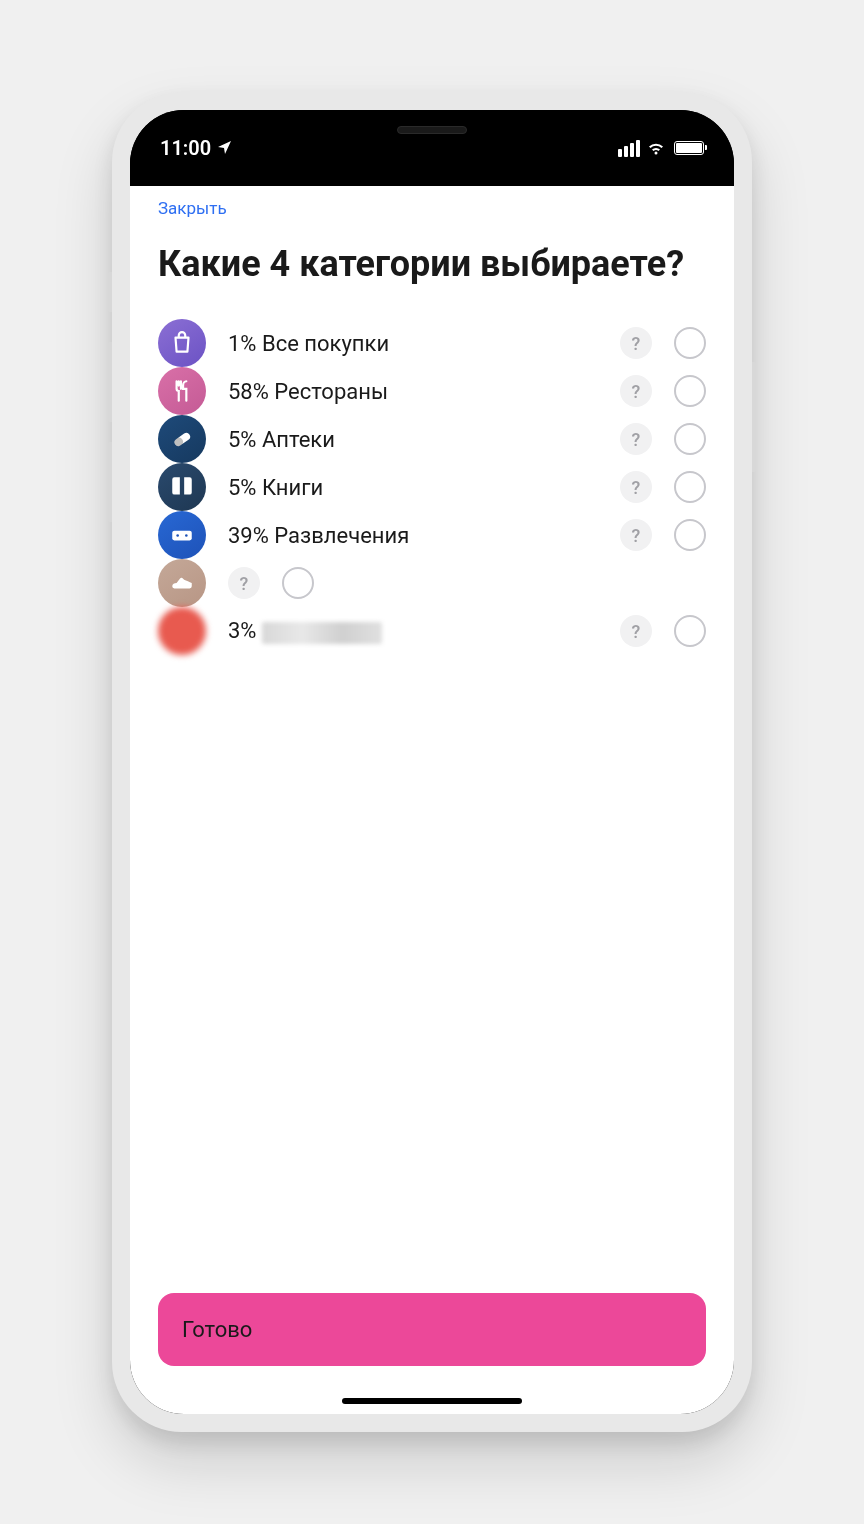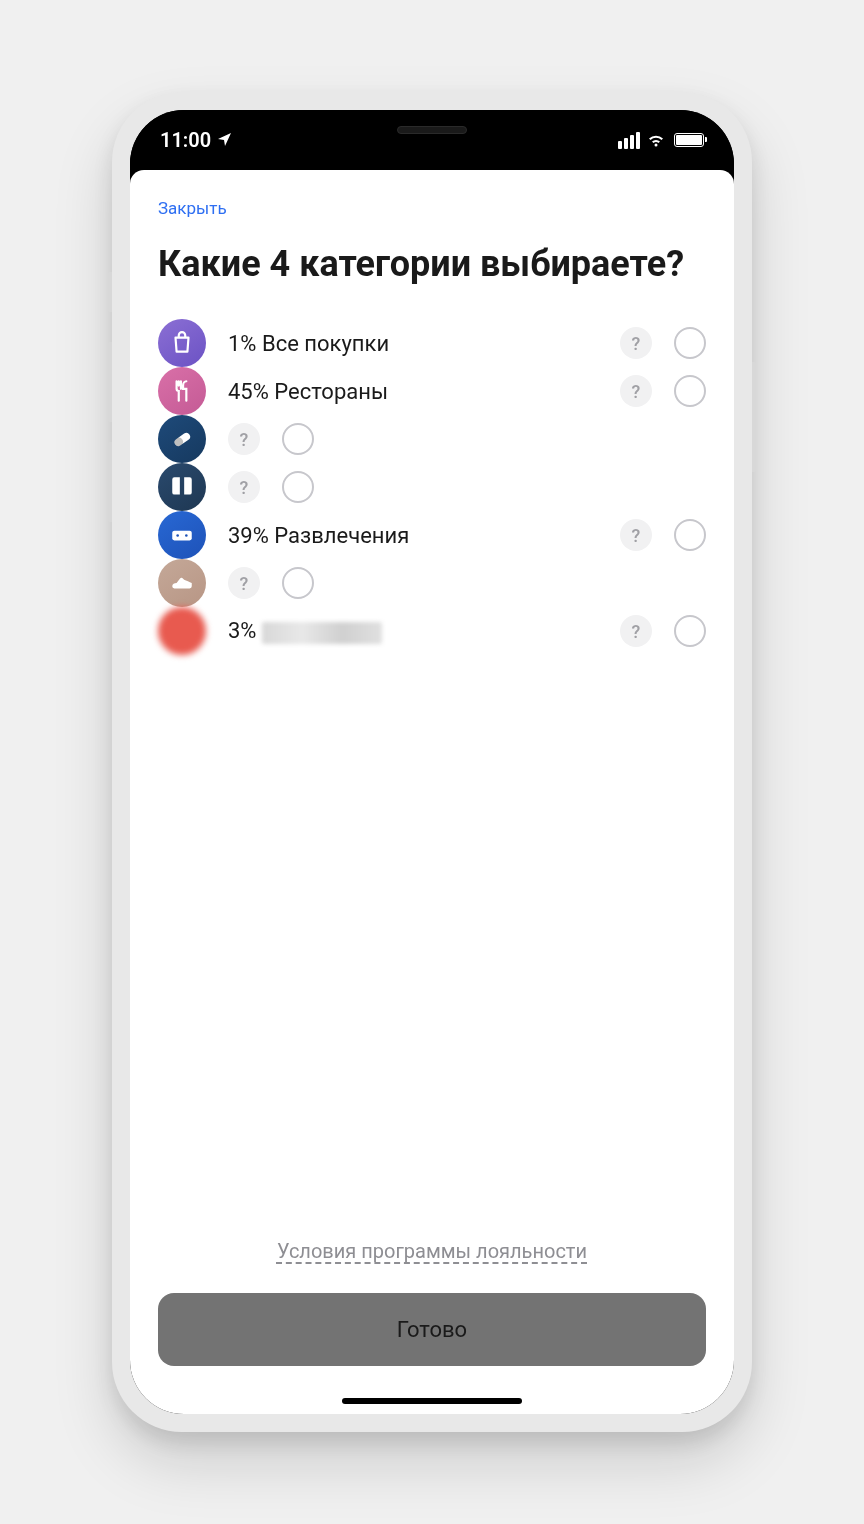--- a/index.html
+++ b/index.html
@@ -54,21 +54,21 @@
       height: 8px;
       background: #1a1a1a;
       border-radius: 4px;
       border: 1px solid #2a2a2a;
     }
     .status-bar {
       position: absolute;
       top: 0;
       left: 0;
       right: 0;
-      height: 60px;
+      height: 76px;
       background: #000;
       display: flex;
       justify-content: space-between;
       align-items: center;
       padding: 0 30px;
       z-index: 50;
       color: #fff;
       font-size: 20px;
       font-weight: 600;
     }
@@ -215,25 +215,24 @@
     .terms-link {
       text-align: center;
       color: #8e8e93;
       font-size: 20px;
       text-decoration: underline;
       text-decoration-style: dashed;
       text-underline-offset: 4px;
       margin: 40px 0 30px;
     }
     .done-button {
-      background: #737373;
+      background: #ec4899;
       color: #1a1a1a;
       font-size: 22px;
       font-weight: 400;
-      text-align: center;
       padding: 24px;
       border-radius: 16px;
       margin-bottom: 20px;
     }
     .home-indicator {
       position: absolute;
       bottom: 10px;
       left: 50%;
       transform: translateX(-50%);
       width: 180px;
@@ -312,40 +311,42 @@
             <div class="category-label">1% Все покупки</div>
             <div class="help-btn">?</div>
             <div class="check-circle"></div>
           </div>
           <div class="category-row">
             <div class="category-icon" style="background: linear-gradient(145deg, rgb(217, 112, 168), rgb(196, 90, 149));">
               <svg width="26" height="26" viewBox="0 0 24 24">
                 <path d="M7 3v7a2 2 0 002 2v9M7 3v4M9 3v4M11 3v7M16 3c-1.5 0-3 1.5-3 4v3h3v11" fill="none" stroke="#fff" stroke-width="2" stroke-linecap="round"></path>
               </svg>
             </div>
-            <div class="category-label">45% Рестораны</div>
+            <div class="category-label">58% Рестораны</div>
             <div class="help-btn">?</div>
             <div class="check-circle"></div>
           </div>
           <div class="category-row">
             <div class="category-icon" style="background: linear-gradient(145deg, rgb(30, 74, 122), rgb(22, 57, 95));">
               <svg width="26" height="26" viewBox="0 0 24 24">
                 <rect x="4" y="9" width="16" height="7" rx="3.5" fill="#fff" transform="rotate(-35 12 12)"></rect>
                 <rect x="4" y="9" width="8" height="7" rx="3.5" fill="rgba(0,0,0,0.25)" transform="rotate(-35 12 12)"></rect>
               </svg>
             </div>
+            <div class="category-label">5% Аптеки</div>
             <div class="help-btn">?</div>
             <div class="check-circle"></div>
           </div>
           <div class="category-row">
             <div class="category-icon" style="background: linear-gradient(145deg, rgb(42, 74, 110), rgb(30, 55, 82));">
               <svg width="26" height="26" viewBox="0 0 24 24">
                 <path d="M3 5a2 2 0 012-2h5v16H5a2 2 0 01-2-2zM21 5a2 2 0 00-2-2h-5v16h5a2 2 0 002-2z" fill="#fff"></path>
               </svg>
             </div>
+            <div class="category-label">5% Книги</div>
             <div class="help-btn">?</div>
             <div class="check-circle"></div>
           </div>
           <div class="category-row">
             <div class="category-icon" style="background: linear-gradient(145deg, rgb(40, 104, 212), rgb(30, 82, 184));">
               <svg width="26" height="26" viewBox="0 0 24 24">
                 <rect x="3" y="8" width="18" height="9" rx="2" fill="#fff"></rect>
                 <circle cx="8" cy="12.5" r="1.2" fill="#1e52b8"></circle>
                 <circle cx="16" cy="12.5" r="1.2" fill="#1e52b8"></circle>
               </svg>
@@ -364,19 +365,18 @@
             <div class="check-circle"></div>
           </div>
           <div class="category-row">
             <div class="category-icon blurred-icon" style="background: linear-gradient(145deg, rgb(232, 90, 79), rgb(232, 90, 79));"></div>
             <div class="category-label"><span>3%</span> <span class="blurred-text"></span></div>
             <div class="help-btn">?</div>
             <div class="check-circle"></div>
           </div>
         </div>
 
-      <div class="terms-link">Условия программы лояльности</div>
       <div class="done-button">Готово</div>
 
       <div class="home-indicator"></div>
     </div>
   </div>
 </div>
 
 </body></html>

